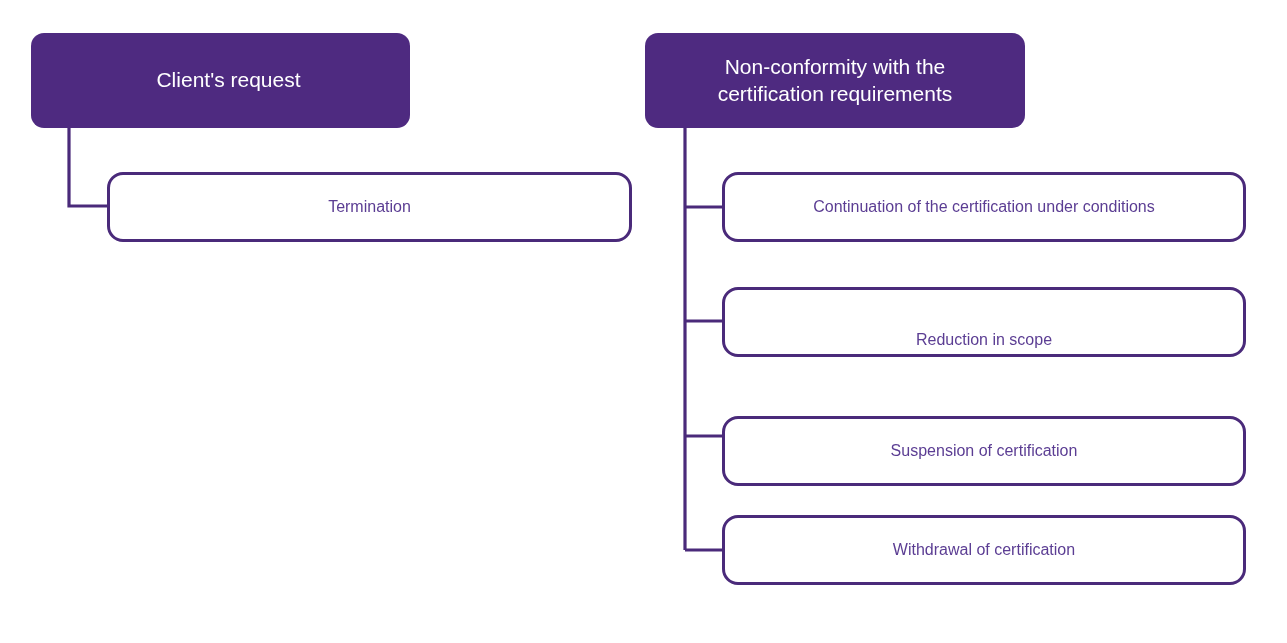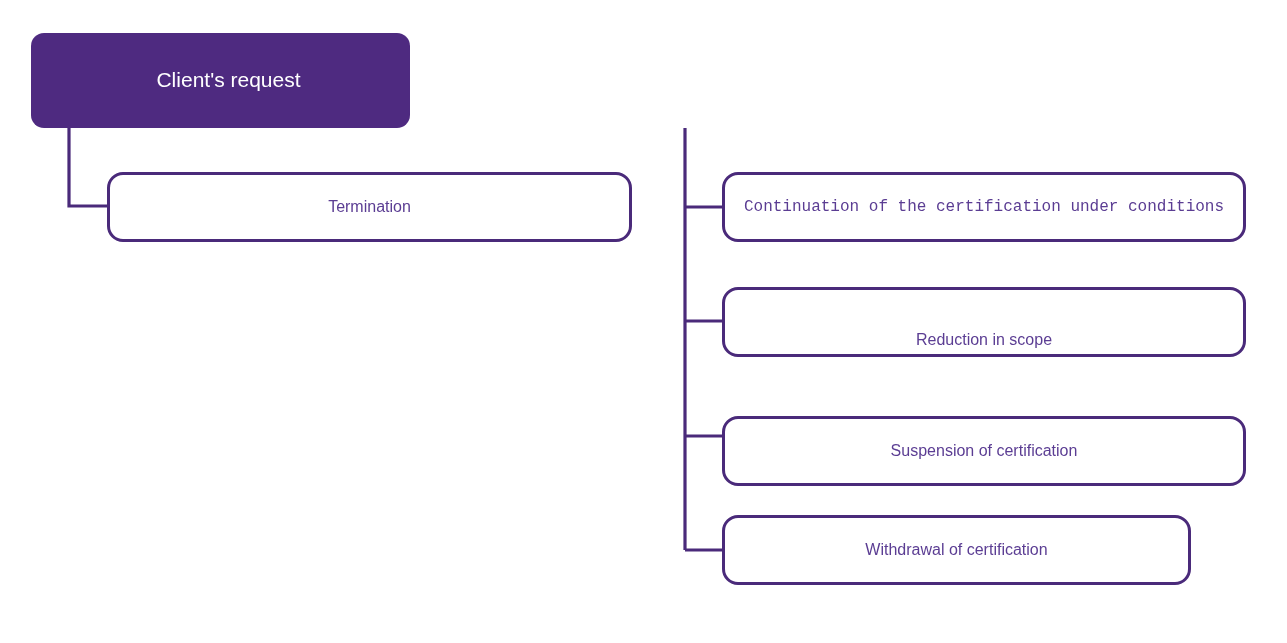--- a/index.html
+++ b/index.html
@@ -73,30 +73,34 @@
   </svg>
 
   <div class="node node-root" style="left:31px; top:33px; width:379px; height:95px;padding-left:30px;">
     <span class="node-label">Client's request</span>
   </div>
 
   <div class="node node-leaf" style="left:107px; top:172px; width:525px; height:70px;">
     <span class="node-label">Termination</span>
   </div>
 
+  <div class="node node-root" style="left:645px; top:33px; width:380px; height:95px;">
+    <span class="node-label">Non-conformity with the
+certification requirements</span>
+  </div>
 
-  <div class="node node-leaf" style="left:722px; top:172px; width:524px; height:70px;font-family:Liberation Mono, monospace;">
+  <div class="node node-leaf" style="left:722px; top:172px; width:524px; height:70px;">
     <span class="node-label">Continuation of the certification under conditions</span>
   </div>
 
   <div class="node node-leaf" style="left:722px; top:287px; width:524px; height:70px;align-items:flex-end;">
     <span class="node-label">Reduction in scope</span>
   </div>
 
   <div class="node node-leaf" style="left:722px; top:416px; width:524px; height:70px;">
     <span class="node-label">Suspension of certification</span>
   </div>
 
-  <div class="node node-leaf" style="left:722px; top:515px; width:469px; height:70px;">
+  <div class="node node-leaf" style="left:722px; top:515px; width:524px; height:70px;">
     <span class="node-label">Withdrawal of certification</span>
   </div>
 
 </div>
 
 </body></html>

